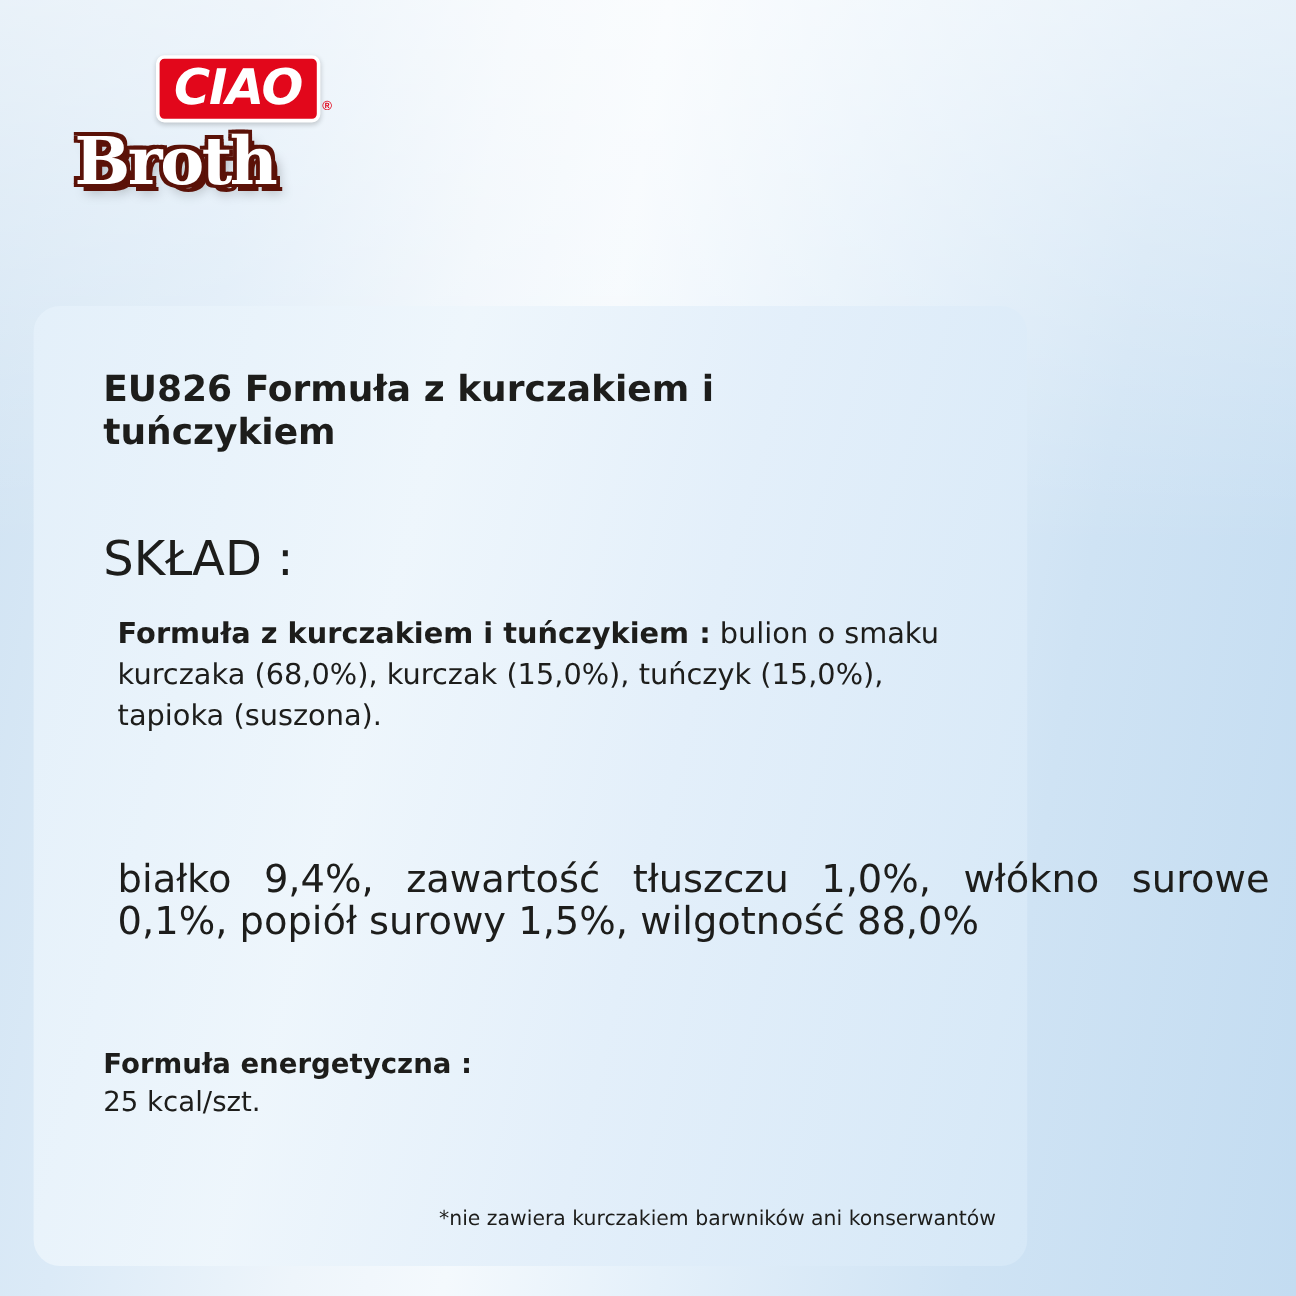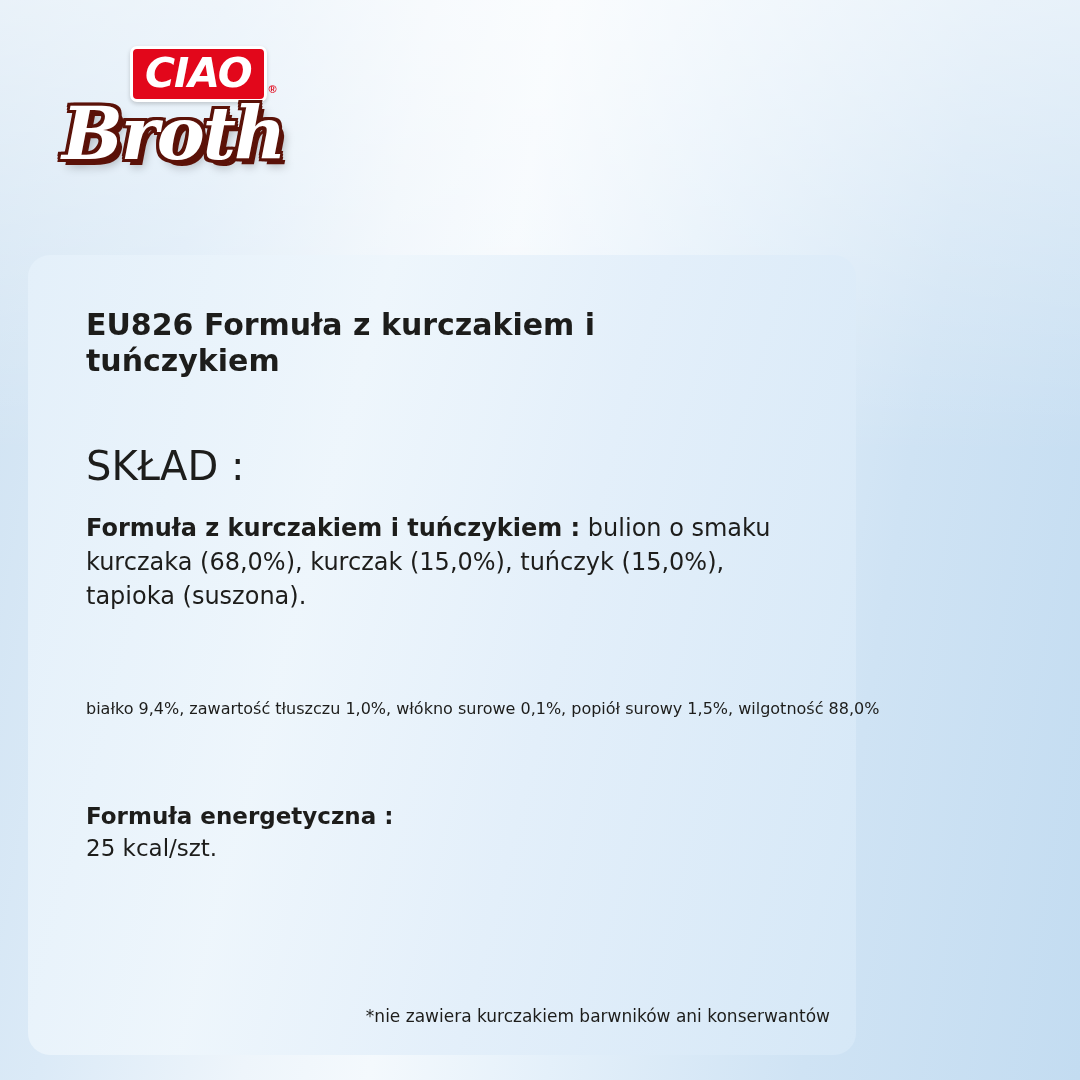--- a/index.html
+++ b/index.html
@@ -59,22 +59,21 @@
     font-size: 11px;
     color: #e2071b;
     font-weight: bold;
   }
   .logo-broth {
     position: absolute;
     left: 0px;
     top: 42px;
     font-family: "DejaVu Serif", serif;
     font-weight: bold;
-    font-style: italic;
-    font-size: 72px;
+    font-size: 55px;
     line-height: 96px;
     color: #ffffff;
     letter-spacing: -2px;
     text-shadow:
       -3px 0 0 #5b1208, 3px 0 0 #5b1208, 0 -3px 0 #5b1208, 0 3px 0 #5b1208,
       -3px -3px 0 #5b1208, 3px -3px 0 #5b1208, -3px 3px 0 #5b1208, 3px 3px 0 #5b1208,
       5px 6px 0 #5b1208, 6px 8px 10px rgba(0,0,0,0.25);
   }
 
   
@@ -106,32 +105,32 @@
     line-height: 46px;
     color: #1d1d1b;
     margin: 0 0 22px 0;
   }
 
   .body-text {
     font-family: "DejaVu Sans", sans-serif;
     font-size: 24px;
     line-height: 34px;
     color: #1d1d1b;
-    margin: 0;
+    margin: 12px;
   }
   .body-text b {
     font-weight: bold;
   }
 
   .analytics-text {
     font-family: "DejaVu Sans", sans-serif;
-    font-size: 16px;
+    font-size: 32px;
     line-height: 35px;
     color: #1d1d1b;
-    margin: 0;
+    margin: 12px;
     text-align: justify;
     width: 960px;
   }
 
   .block-gap-large { height: 78px; }
   .block-gap-medium { height: 74px; }
 
   .energy-label {
     font-family: "DejaVu Sans", sans-serif;
     font-weight: bold;

